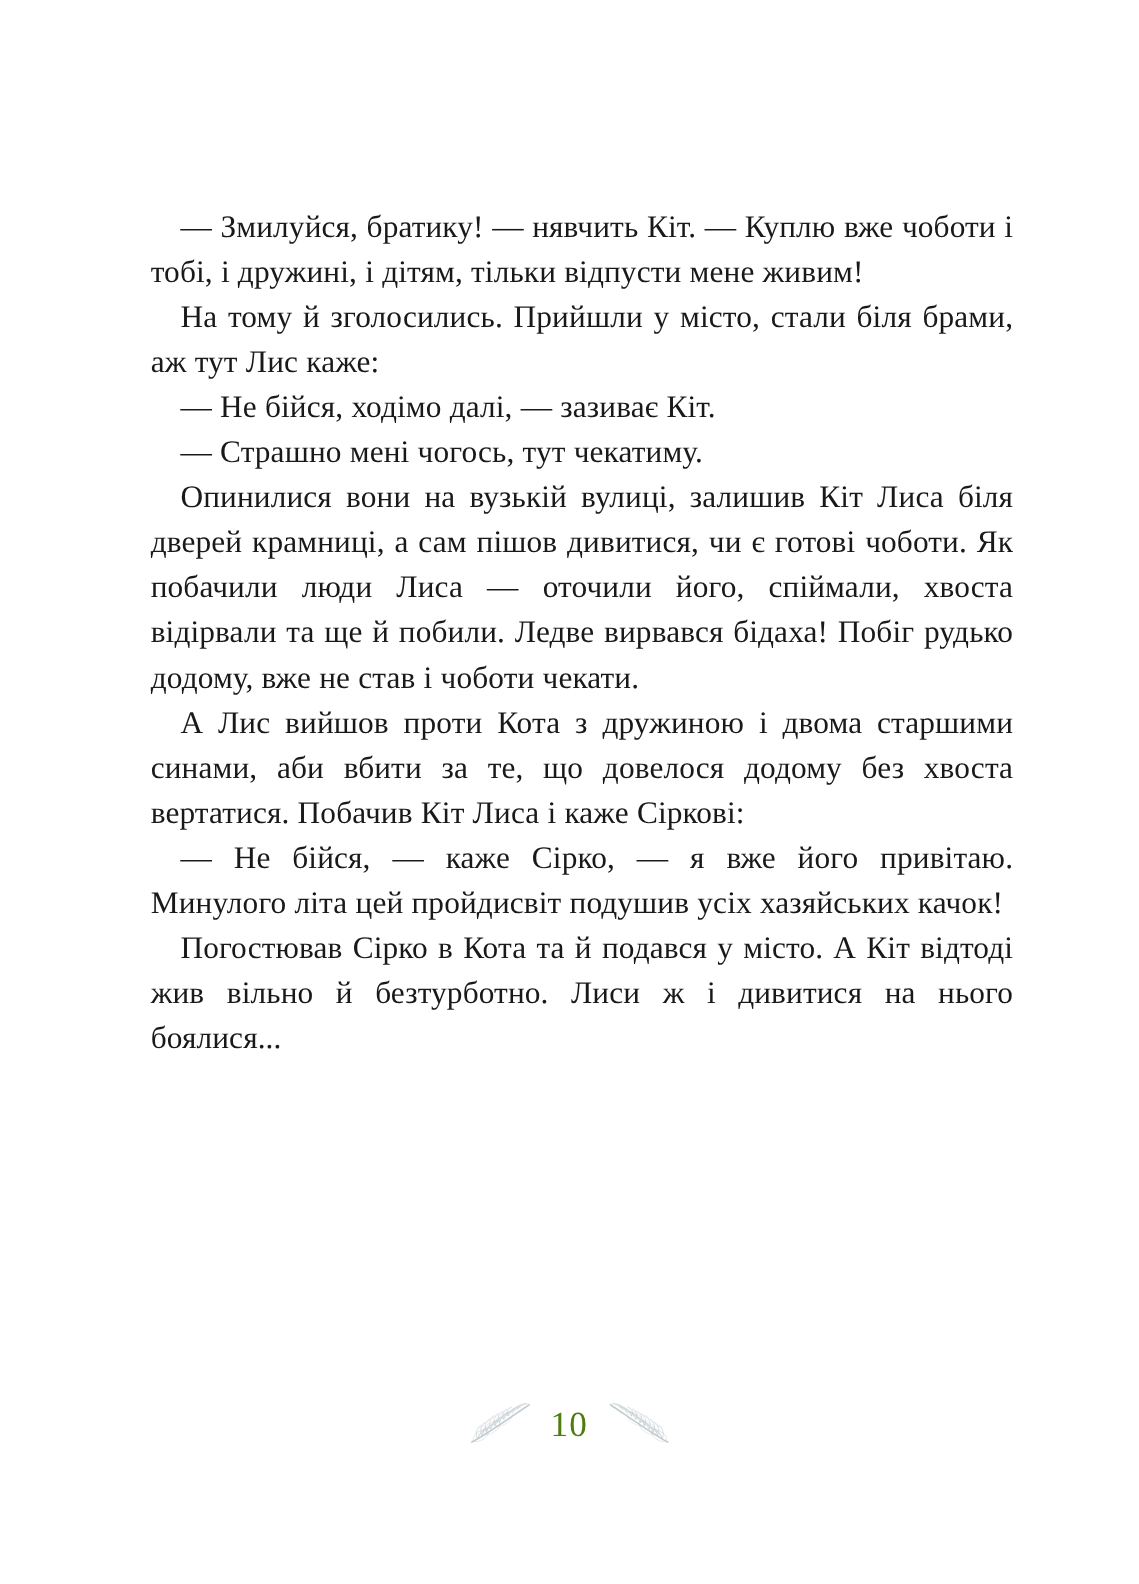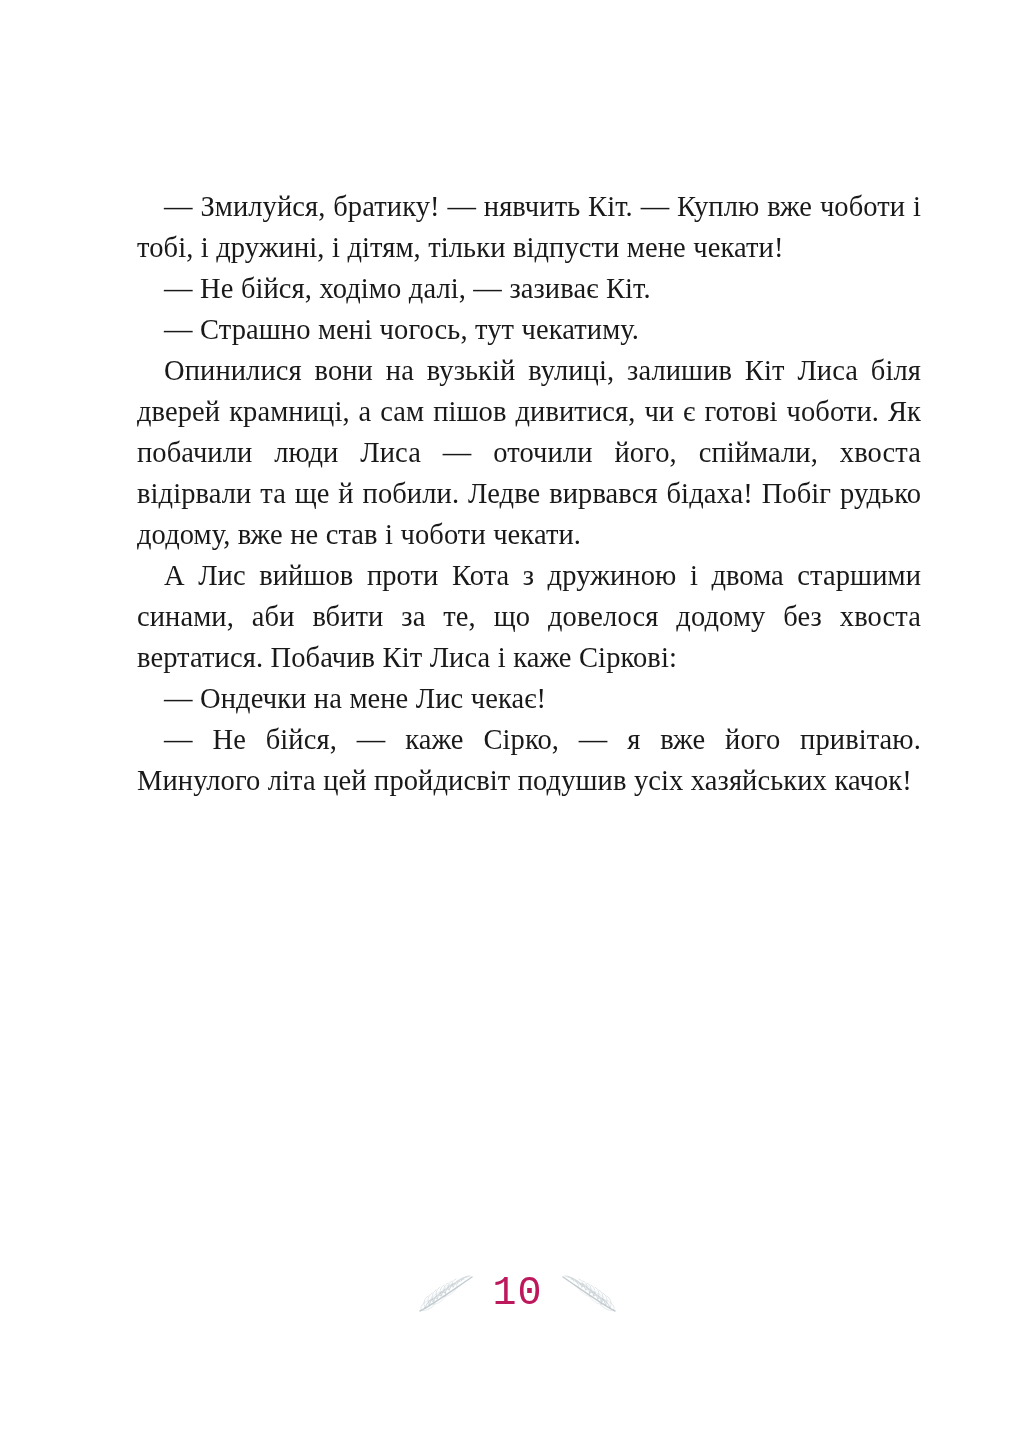--- a/index.html
+++ b/index.html
@@ -60,41 +60,42 @@
   .ornament {
     display: block;
     width: 62px;
     height: 44px;
     flex: 0 0 auto;
   }
   .ornament.right {
     transform: scaleX(-1);
   }
   .page-number {
-    font-family: Liberation Mono, monospace;
-    font-size: 40px;
+    font-family: Liberation Serif, serif;
+    font-size: 32px;
     line-height: 1;
-    color: #be185d;
+    color: #4d7c0f;
     letter-spacing: 1px;
     user-select: none;
   }
 </style>
 </head>
 <body>
 
 <div class="page">
 
   <div class="text-block">
-    <p class="para no-stretch">— Змилуйся, братику! — нявчить Кіт. — Куплю вже чоботи і тобі, і дружині, і дітям, тільки відпусти мене чекати!</p>
+    <p class="para no-stretch">— Змилуйся, братику! — нявчить Кіт. — Куплю вже чоботи і тобі, і дружині, і дітям, тільки відпусти мене живим!</p>
+    <p class="para no-stretch">На тому й зголосились. Прийшли у місто, стали біля брами, аж тут Лис каже:</p>
     <p class="para no-stretch">— Не бійся, ходімо далі, — зазиває Кіт.</p>
     <p class="para no-stretch">— Страшно мені чогось, тут чекатиму.</p>
     <p class="para no-stretch">Опинилися вони на вузькій вулиці, залишив Кіт Лиса біля дверей крамниці, а сам пішов дивитися, чи є готові чоботи. Як побачили люди Лиса — оточили його, спіймали, хвоста відірвали та ще й побили. Ледве вирвався бідаха! Побіг рудько додому, вже не став і чоботи чекати.</p>
     <p class="para no-stretch">А Лис вийшов проти Кота з дружиною і двома старшими синами, аби вбити за те, що довелося додому без хвоста вертатися. Побачив Кіт Лиса і каже Сіркові:</p>
-    <p class="para no-stretch">— Ондечки на мене Лис чекає!</p>
     <p class="para no-stretch">— Не бійся, — каже Сірко, — я вже його привітаю. Минулого літа цей пройдисвіт подушив усіх хазяйських качок!</p>
+    <p class="para no-stretch">Погостював Сірко в Кота та й подався у місто. А Кіт відтоді жив вільно й безтурботно. Лиси ж і дивитися на нього боялися...</p>
   </div>
 
   <div class="page-footer">
 
     <svg class="ornament left" viewBox="0 0 62 44" aria-hidden="true">
       <g stroke="#b9c4c9" fill="none" stroke-linecap="round">
         <path d="M4 39 C 16 33, 34 20, 56 5" stroke-width="1.5" opacity="0.85"></path>
         <g stroke-width="1.1" opacity="0.6">
           <path d="M9 36 C 11 30, 15 27, 20 26"></path>
           <path d="M13 33 C 15 27, 19 24, 24 23"></path>

